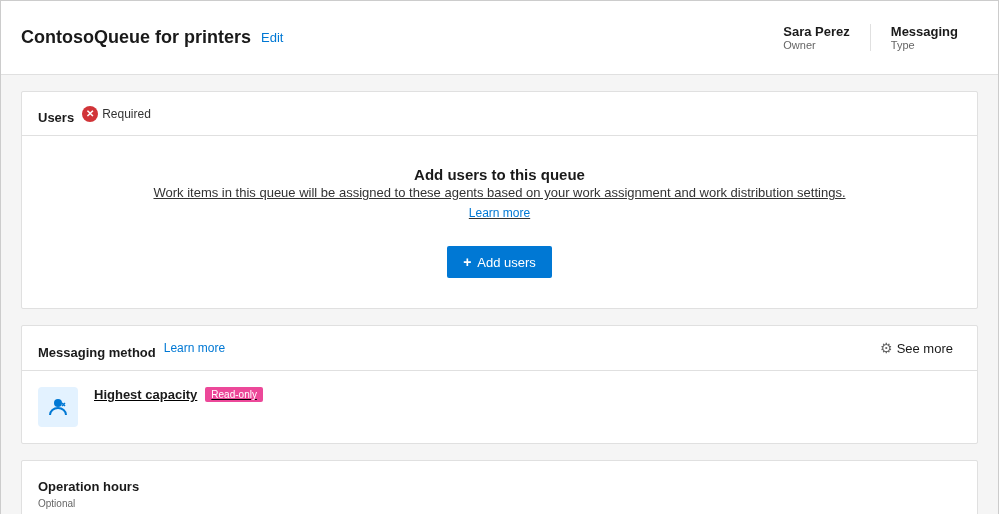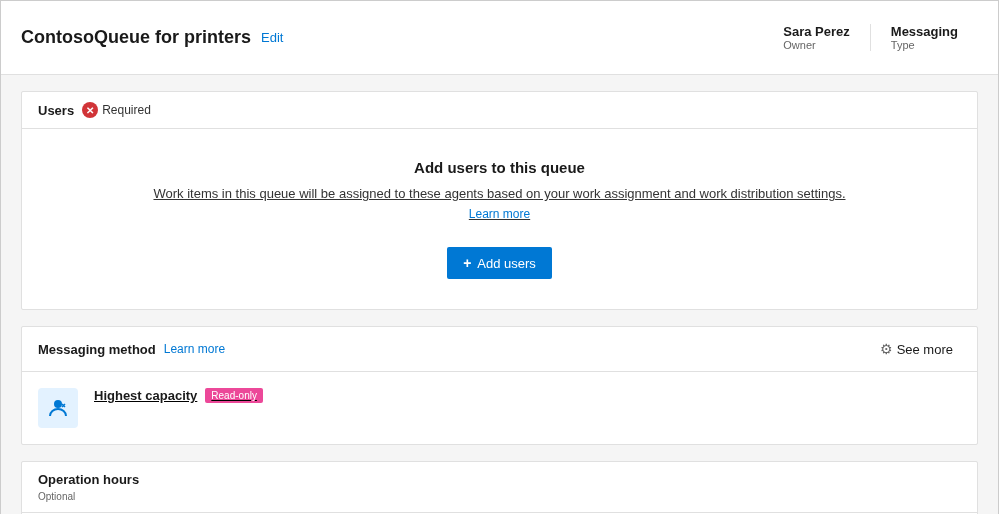--- a/index.html
+++ b/index.html
@@ -88,20 +88,21 @@
     }
     .section-header-left {
       display: flex;
       align-items: center;
       gap: 8px;
     }
     .section-title {
       font-size: 13px;
       font-weight: 600;
       color: #1a1a1a;
+      margin-top: 8px;
     }
     .required-badge {
       display: flex;
       align-items: center;
       gap: 4px;
       font-size: 12px;
       color: #333;
     }
     .required-icon {
       width: 16px;
@@ -120,21 +121,21 @@
       padding: 30px 20px;
       display: flex;
       flex-direction: column;
       align-items: center;
       text-align: center;
     }
     .section-body-title {
       font-size: 15px;
       font-weight: 600;
       color: #1a1a1a;
-      margin-bottom: 8px;
+      margin-bottom: 0;
     }
     .section-body-desc {
       font-size: 13px;
       color: #333;
       max-width: 700px;
       line-height: 1.5;
       margin-bottom: 24px;
       text-decoration: underline;
     }
     .section-body-desc a, .learn-more-link {

